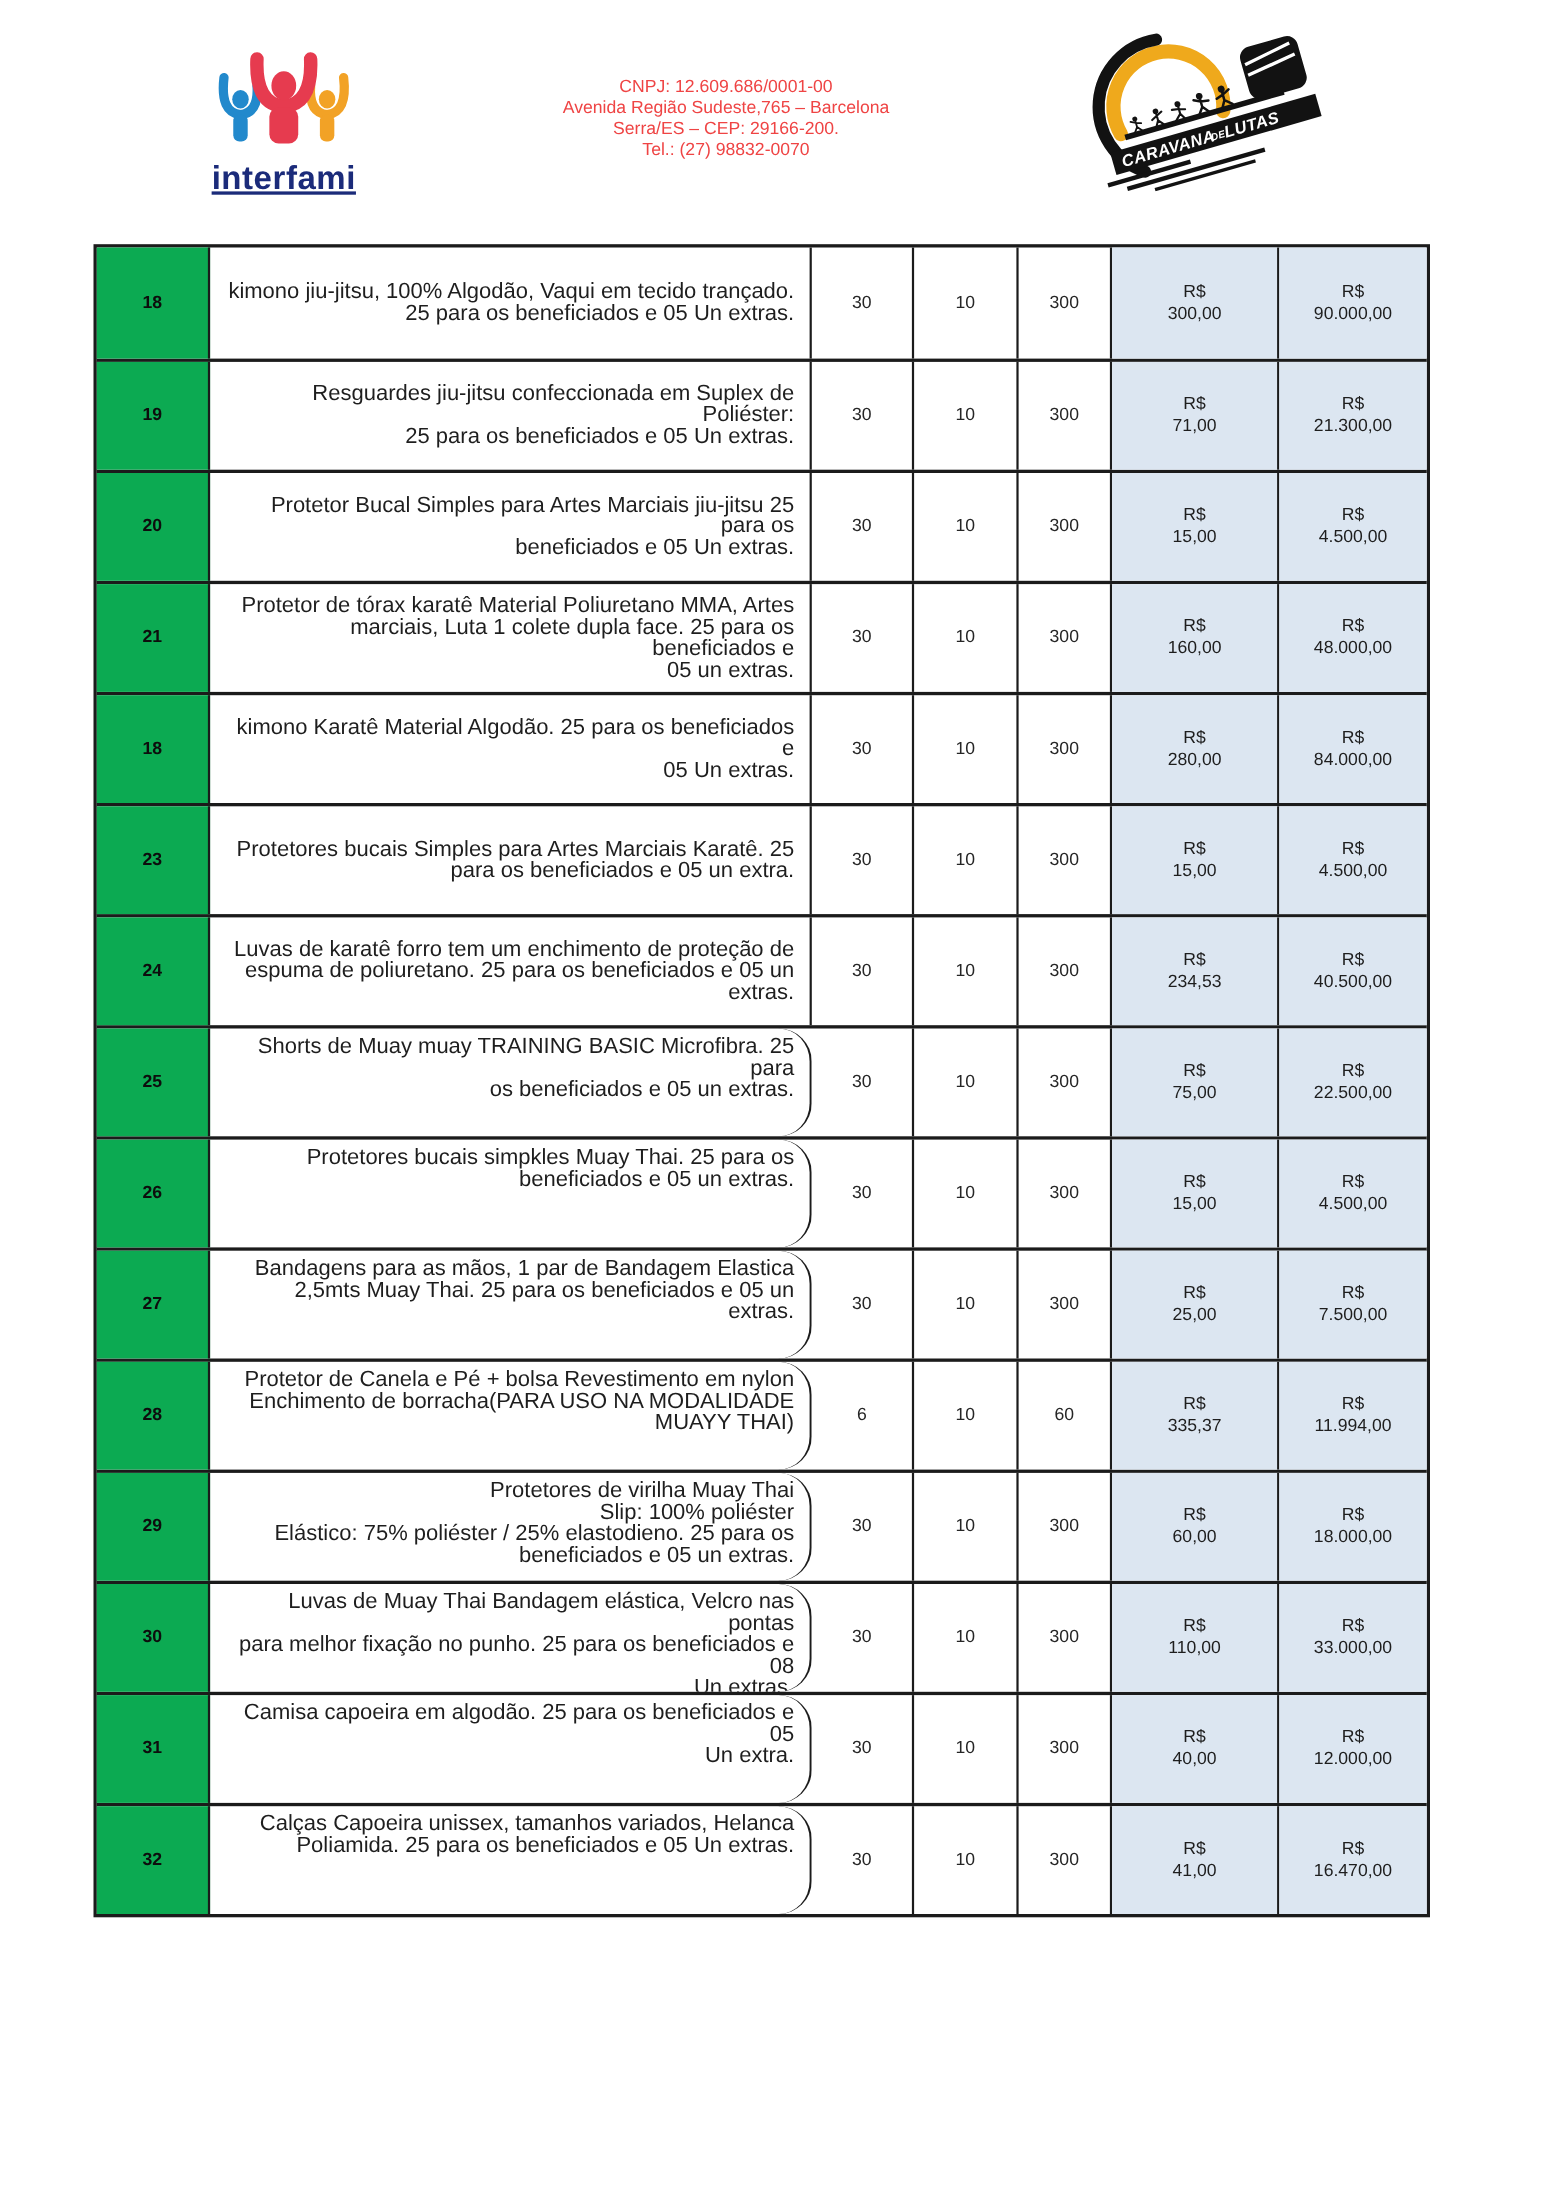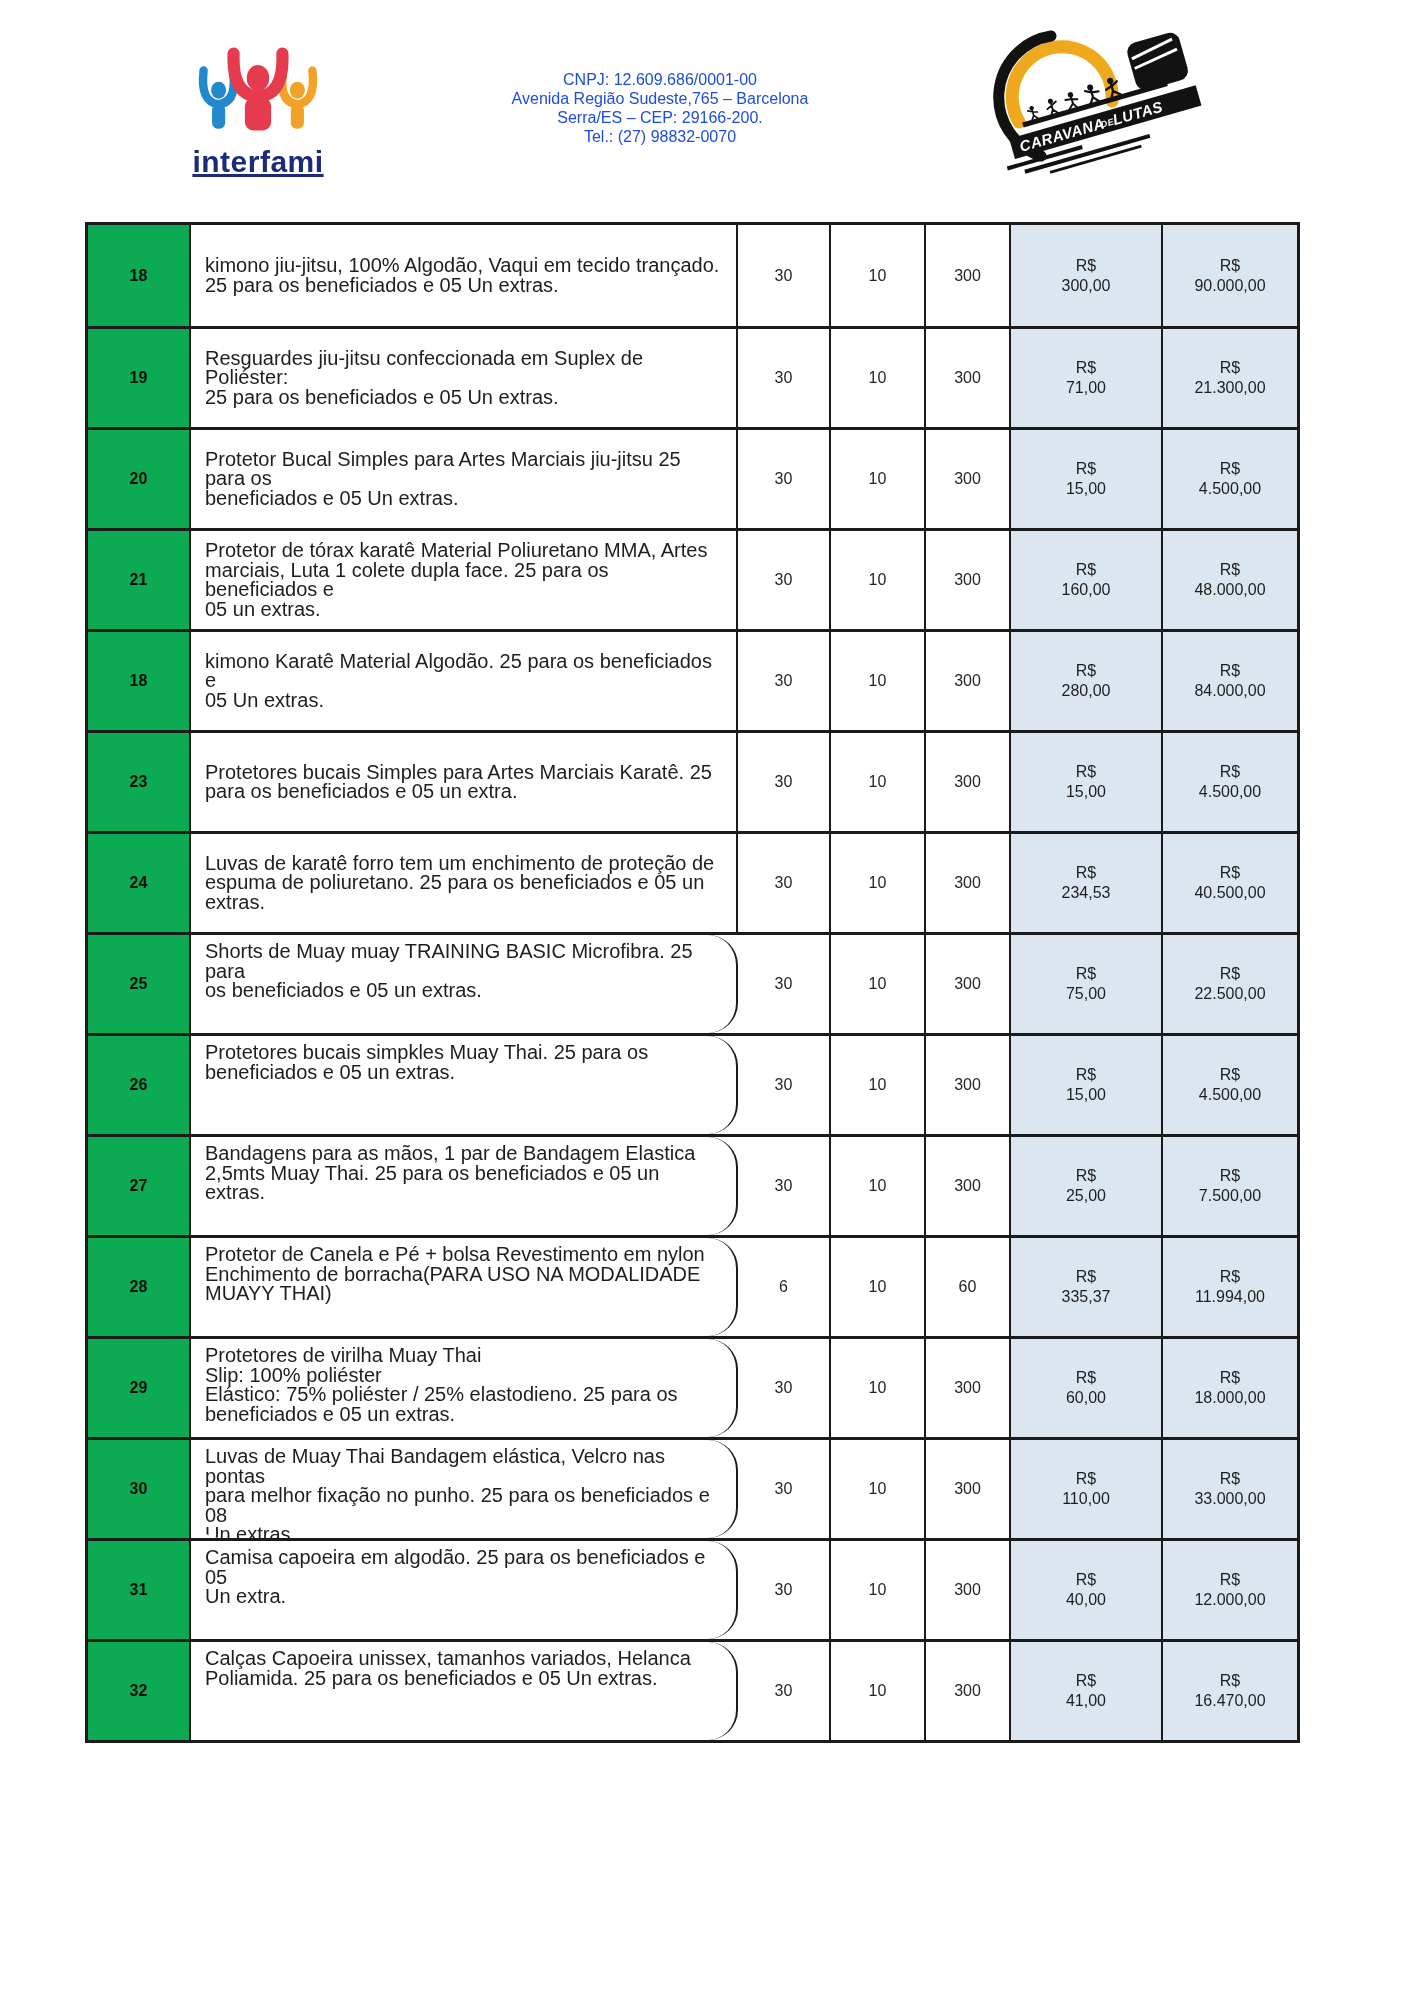--- a/index.html
+++ b/index.html
@@ -14,34 +14,34 @@
 
   
   .brand{position:absolute;left:176px;top:46px;width:164px;text-align:center;}
   .brand-name{font-size:30px;font-weight:bold;color:var(--logo-navy);letter-spacing:.5px;margin-top:1px;text-decoration:underline;}
   .f-blue{fill:var(--logo-blue);} .f-red{fill:var(--logo-red);} .f-orange{fill:var(--logo-orange);}
   .s-blue{stroke:var(--logo-blue);fill:none;stroke-linecap:round;}
   .s-red{stroke:var(--logo-red);fill:none;stroke-linecap:round;}
   .s-orange{stroke:var(--logo-orange);fill:none;stroke-linecap:round;}
 
   .company-info{position:absolute;left:450px;top:70px;width:420px;text-align:center;
-    color:#1d4ed8;font-size:16px;line-height:19px;}
+    color:#ef4444;font-size:16px;line-height:19px;}
 
   .badge{position:absolute;left:978px;top:24px;}
   .arc-black{stroke:var(--badge-black);fill:none;}
   .arc-yellow{stroke:var(--badge-yellow);fill:none;}
   .fill-black{fill:var(--badge-black);}
   .white-line{stroke:#ffffff;fill:none;}
   .badge-text{fill:#ffffff;font-family:"Liberation Sans",sans-serif;font-weight:bold;font-style:italic;letter-spacing:.5px;}
   .fig{stroke:var(--badge-black);fill:none;stroke-linecap:round;stroke-width:2.2px;}
   .fig-head{fill:var(--badge-black);}
 
   
   .items-table{position:absolute;left:85px;top:222px;width:1215px;box-sizing:border-box;
-    border:3px solid var(--border);background:#fff;}
+    border:3px solid var(--border);background:#fff;text-align:right;}
   .t-row{display:grid;grid-template-columns:103px 547px 93px 95px 85px 152px 134px;
     height:101px;box-sizing:border-box;border-top:3px solid var(--border);}
   .t-row:first-child{border-top:none;}
   .cell{box-sizing:border-box;border-right:2px solid var(--border);display:flex;overflow:hidden;}
   .cell:last-child{border-right:none;}
   .cell.num{background:var(--green);align-items:center;justify-content:center;
     font-size:16px;font-weight:bold;color:#0d0d0d;}
   .cell.desc{flex-direction:column;justify-content:center;padding:6px 14px;
     font-size:20px;line-height:19.5px;color:#1e1e1e;white-space:pre-line;}
   .t-row.va-top .cell.desc{justify-content:flex-start;padding-top:7px;border-radius:30px;}

